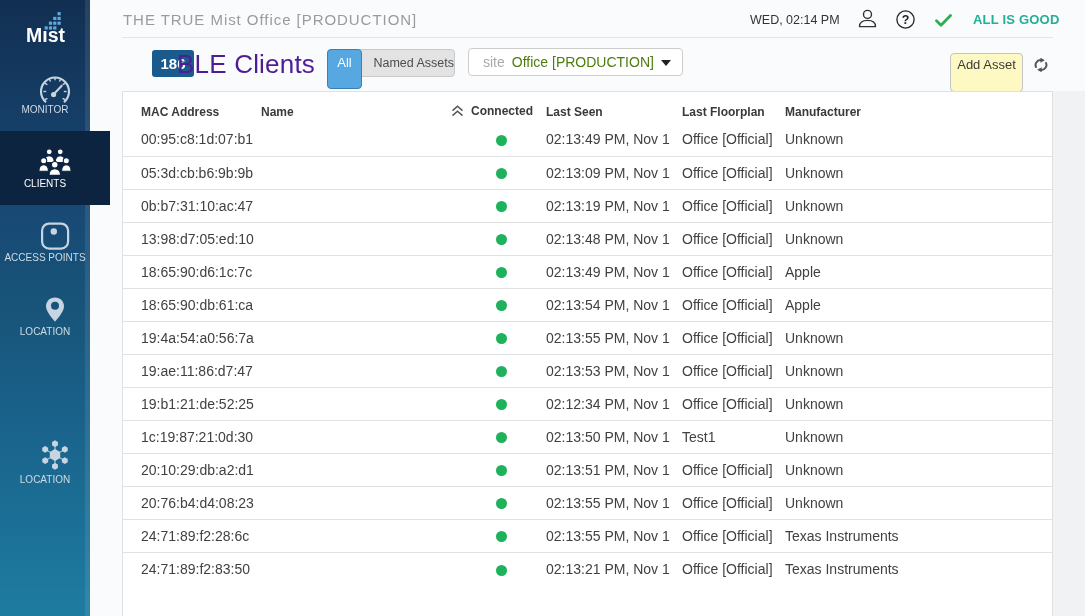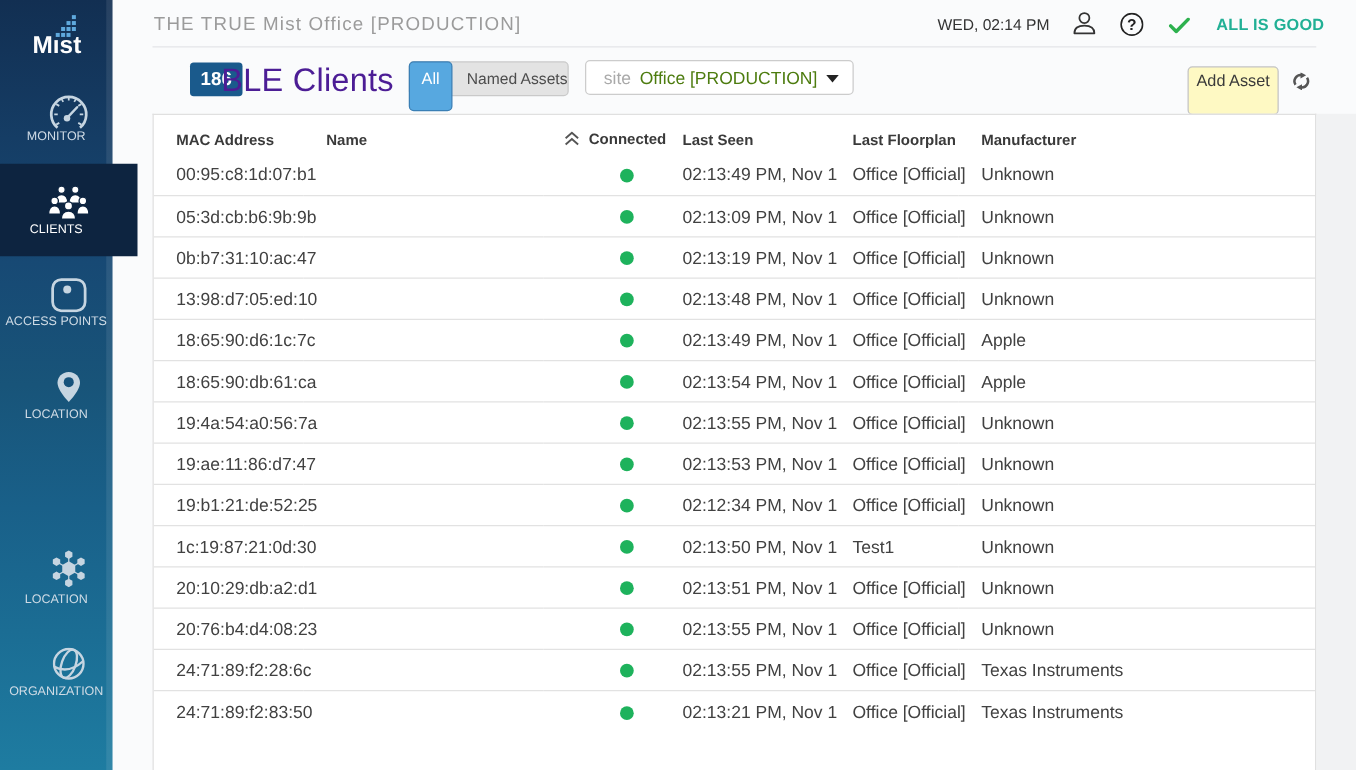--- a/index.html
+++ b/index.html
@@ -156,30 +156,20 @@
           <path d="M 24.79 5.95 L 27.73 7.65 L 27.73 11.05 L 24.79 12.75 L 21.85 11.05 L 21.85 7.65 Z"></path>
           <path d="M 24.79 17.25 L 27.73 18.95 L 27.73 22.35 L 24.79 24.05 L 21.85 22.35 L 21.85 18.95 Z"></path>
           <path d="M 15.00 22.90 L 17.94 24.60 L 17.94 28.00 L 15.00 29.70 L 12.06 28.00 L 12.06 24.60 Z"></path>
           <path d="M 5.21 17.25 L 8.15 18.95 L 8.15 22.35 L 5.21 24.05 L 2.27 22.35 L 2.27 18.95 Z"></path>
           <path d="M 5.21 5.95 L 8.15 7.65 L 8.15 11.05 L 5.21 12.75 L 2.27 11.05 L 2.27 7.65 Z"></path>
         </g>
     </svg>
     <div class="nav-label">LOCATION</div>
   </div>
 
-  <div class="nav-item" style="top:501px;">
-    <svg width="26" height="26" viewBox="0 0 26 26" style="top:17px;">
-      <g fill="none" stroke="#c6d5e1" stroke-width="1.9">
-        <circle cx="13" cy="13" r="11.8"></circle>
-        <ellipse cx="13" cy="13" rx="5.6" ry="11.8" transform="rotate(20 13 13)"></ellipse>
-        <path d="M1.6 15.5 Q13 21.5 24.6 10.8"></path>
-      </g>
-    </svg>
-    <div class="nav-label">ORGANIZATION</div>
-  </div>
 </div>
 
 <div class="topbar-title">THE TRUE Mist Office [PRODUCTION]</div>
 <div class="topbar-border"></div>
 <div class="rightstrip"></div>
 <div class="tb-time">WED, 02:14 PM</div>
 <div class="tb-person">
   <svg width="19" height="19" viewBox="0 0 19 19">
     <circle cx="9.5" cy="5.4" r="4" fill="none" stroke="#333" stroke-width="1.4"></circle>
     <path d="M1.5 17.6 Q1.5 11.4 9.5 11.4 Q17.5 11.4 17.5 17.6 Z" fill="none" stroke="#333" stroke-width="1.4" stroke-linejoin="round"></path>

